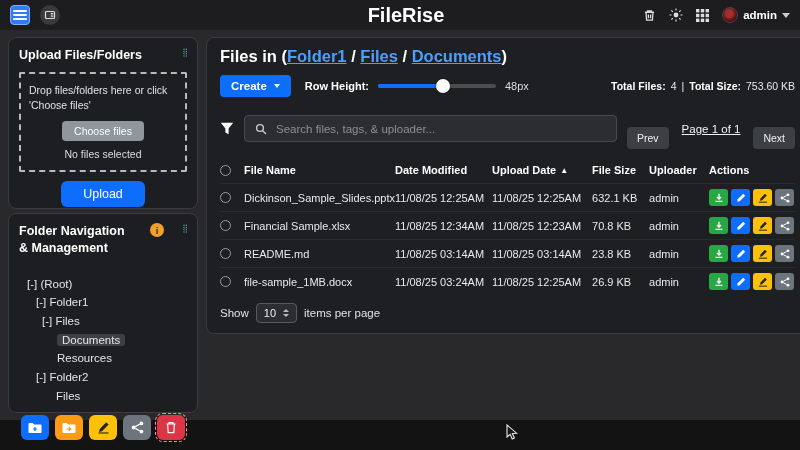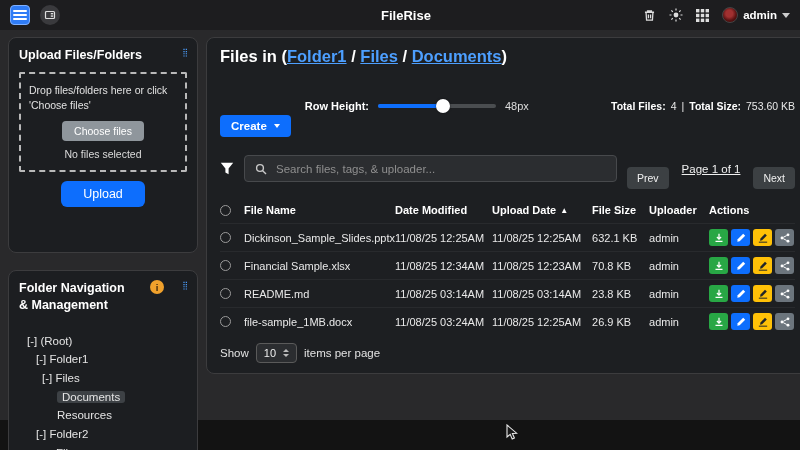--- a/index.html
+++ b/index.html
@@ -5,39 +5,39 @@
   * { margin:0; padding:0; box-sizing:border-box; }
   html,body { background:#131313; }
   body { font-family:"Liberation Sans", sans-serif; }
   .app { position:relative; width:800px; height:450px; background:#131313; overflow:hidden; color:#e8e8e8; }
 
   
   .hdr { height:30px; background:#1d1d1f; display:flex; align-items:center; padding:0 10px; position:relative; }
   .logo { width:20px; height:20px; background:#2f7cf6; border:1px solid #7fb0ff; border-radius:4px; display:flex; flex-direction:column; justify-content:center; gap:2px; padding:2px 2px; }
   .logo i { display:block; height:2px; background:#fff; border-radius:1px; }
   .circle-btn { width:20px; height:20px; border-radius:50%; background:#3a3a3d; display:flex; align-items:center; justify-content:center; margin-left:10px; border:none; cursor:pointer; color:#ddd; }
-  .hdr-title { position:absolute; left:12px; right:0; text-align:center; font-size:13px; font-weight:bold; color:#fff; pointer-events:none; }
+  .hdr-title { position:absolute; left:12px; right:0; text-align:center; font-size:20px; font-weight:bold; color:#fff; pointer-events:none; }
   .hdr-right { margin-left:auto; display:flex; align-items:center; gap:13px; }
   .hicon { background:none; border:none; color:#ddd; cursor:pointer; display:flex; align-items:center; }
   .avatar { width:16px; height:16px; border-radius:50%; background:radial-gradient(circle at 45% 40%, #a03030 0 30%, #5a1212 60%, #2a0707 100%); border:1px solid #444; }
   .admin-wrap { display:flex; align-items:center; gap:5px; cursor:pointer; }
   .admin-name { font-size:11.5px; font-weight:bold; color:#fff; }
   .caret { width:0; height:0; border-left:4px solid transparent; border-right:4px solid transparent; border-top:5px solid #ccc; }
 
   
   .body { display:flex; padding:7px 8px; height:390px; background:#29292b; align-items:flex-start; }
   .sidebar { width:190px; flex:none; margin-right:8px; }
   .card { background:#1c1e21; border:1px solid #3c3c3e; border-radius:8px; padding:9px 10px; }
   .card-hd { display:flex; align-items:flex-start; }
   .card-title { font-size:12.5px; font-weight:bold; color:#fff; line-height:1.35; }
   .handle { color:#4d9fff; font-size:8px; letter-spacing:-1px; line-height:1; margin-left:auto; padding-top:2px; }
   .info-dot { width:14px; height:14px; border-radius:50%; background:#f0a12c; color:#40280a; font-size:9.5px; font-weight:bold; display:flex; align-items:center; justify-content:center; margin-left:auto; margin-right:5px; flex:none; cursor:pointer; }
 
   
-  .upload-card { height:216px; margin-bottom:17px; }
+  .upload-card { height:172px; margin-bottom:4px; }
   .dropzone { margin-top:8px; border:2px dashed #b9b9b9; border-radius:2px; padding:9px 8px 10px; text-align:center; }
   .drop-text { font-size:10.5px; color:#e2e2e2; text-align:left; line-height:1.45; }
   .choose-btn { margin-top:8px; background:#8f969c; color:#fff; border:none; border-radius:4px; font-size:10.5px; padding:4px 12px; cursor:pointer; }
   .no-files { margin-top:7px; font-size:10.5px; color:#dcdcdc; }
   .upload-btn { display:block; margin:9px auto 0; background:#0d6efd; color:#fff; border:none; border-radius:6px; font-size:12.5px; padding:6px 22px; cursor:pointer; }
 
   
   .folder-card { height:200px; }
   .tree { margin-top:18px; font-size:11.5px; color:#e4e4e4; }
   .tree-item { line-height:1.62; cursor:pointer; white-space:nowrap; }
@@ -45,21 +45,21 @@
   .tree-item .sel { background:#3d4145; border-radius:3px; padding:0 5px; }
   .fold-actions { display:flex; gap:6px; margin-top:10px; padding-left:2px; }
   .fbtn { width:28px; height:25px; border-radius:6px; border:none; display:flex; align-items:center; justify-content:center; cursor:pointer; color:#fff; }
   .fbtn.blue{background:#0d6efd}.fbtn.orange{background:#fd9a14}.fbtn.yellow{background:#ffc107;color:#212529}.fbtn.gray{background:#6c757d}.fbtn.red{background:#dc3545; outline:1.5px dashed #ff8e99; outline-offset:1px;}
 
   
   .main-panel { flex:1; background:#1d1f22; border:1px solid #3c3c3e; border-radius:8px; padding:9px 13px 10px; }
   .page-title { font-size:16.5px; font-weight:bold; color:#fff; }
   .crumb { color:#4d9fff; text-decoration:underline; cursor:pointer; }
   .toolbar { display:flex; align-items:center; margin-top:9px; }
-  .create-btn { background:#0d6efd; color:#fff; border:none; border-radius:4px; font-size:11.5px; font-weight:bold; padding:5px 11px; display:flex; align-items:center; gap:7px; cursor:pointer;margin-top:40px; }
+  .create-btn { background:#0d6efd; color:#fff; border:none; border-radius:4px; font-size:11.5px; font-weight:bold; padding:5px 11px; display:flex; align-items:center; gap:7px; cursor:pointer; }
   .create-btn .caret{border-top-color:#fff; border-left-width:3.5px; border-right-width:3.5px; border-top-width:4.5px;}
   .rh-label { font-size:11px; font-weight:bold; color:#fff; margin-left:14px; }
   .slider { position:relative; width:118px; height:14px; margin-left:9px; cursor:pointer; }
   .slider .track { position:absolute; top:5px; left:0; right:0; height:4px; background:#4a4d50; border-radius:2px; }
   .slider .fill { position:absolute; top:5px; left:0; width:55%; height:4px; background:#0d6efd; border-radius:2px; }
   .slider .thumb { position:absolute; top:0; left:calc(55% - 7px); width:14px; height:14px; background:#fff; border-radius:50%; box-shadow:0 0 2px rgba(0,0,0,.6); }
   .rh-value { font-size:11px; color:#ddd; margin-left:9px; }
   .totals { margin-left:auto; font-size:10.5px; color:#fff; display:flex; gap:5px; align-items:center; }
   .totals b { font-weight:bold; }
   .totals span { font-weight:normal; color:#e8e8e8; }

